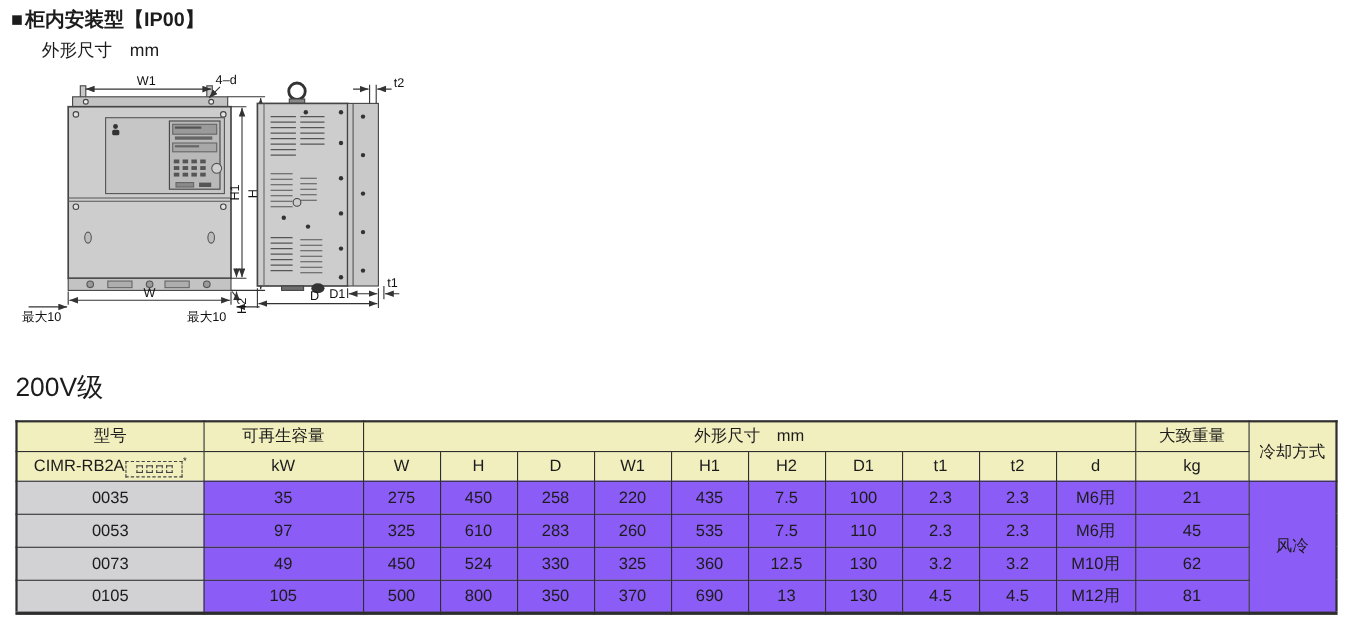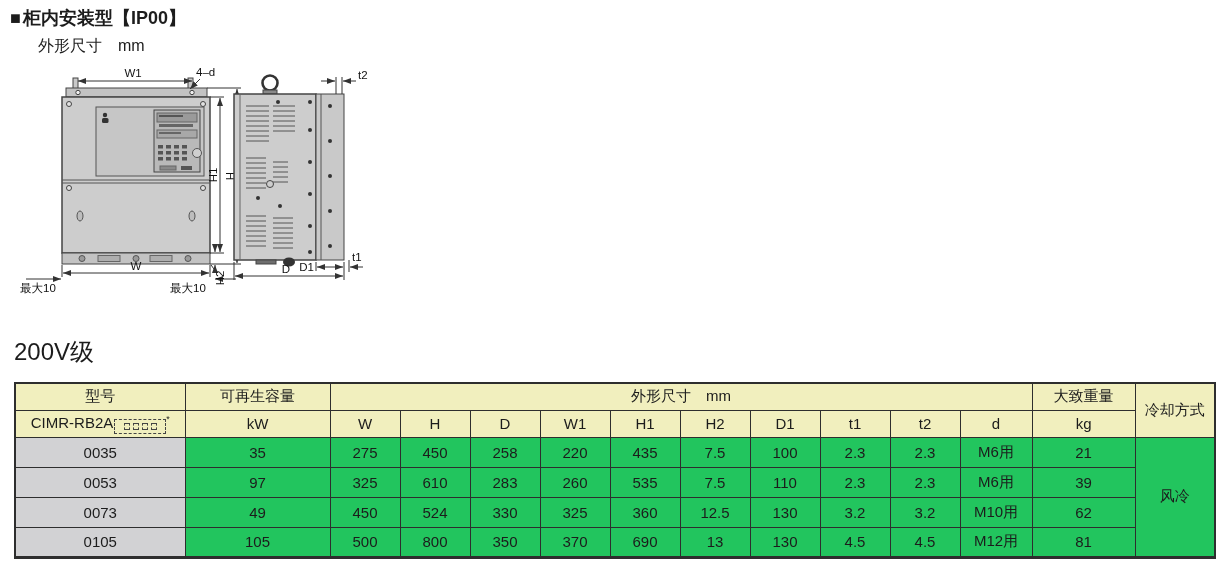--- a/index.html
+++ b/index.html
@@ -10,21 +10,21 @@
   .marker { font-size:18px; margin-right:2px; }
   .subtitle { margin:6px 0 0 28px; font-size:16px; }
   .drawing-wrap { position:absolute; left:18px; top:66px; }
   svg text { font-size:11.5px; fill:#111; font-family:"Liberation Sans", sans-serif; }
   .table-title { position:absolute; left:14px; top:336px; font-size:24px; }
   .spec-table { position:absolute; left:14px; top:382px; border-collapse:collapse;
                 table-layout:fixed; width:1200px; font-size:15px; text-align:center;
                 border:2px solid #2e2e2e; border-bottom-width:3px; }
   .spec-table th, .spec-table td { border:1px solid #2e2e2e; padding:0; font-weight:normal; }
   .spec-table thead th { background:#f1efbe; height:27px; }
-  .spec-table tbody td { height:30px; background:#22c55e; }
+  .spec-table tbody td { height:30px; background:#8b5cf6; }
   .spec-table tbody td.model { background:#d2d2d4; }
   .ph-box { display:inline-flex; align-items:center; justify-content:center; gap:3px;
             width:52px; height:15px; border:1px dashed #444; vertical-align:-2px; margin-left:1px; }
   .ph-box span { display:inline-block; width:6px; height:7px; border:1px dashed #444; }
   .model-note { font-size:9px; vertical-align:super; }
 </style>
 </head>
 <body>
 
 <div class="doc-header">
@@ -252,21 +252,21 @@
       <td>325</td>
       <td>610</td>
       <td>283</td>
       <td>260</td>
       <td>535</td>
       <td>7.5</td>
       <td>110</td>
       <td>2.3</td>
       <td>2.3</td>
       <td>M6用</td>
-      <td>39</td>
+      <td>45</td>
     </tr>
     <tr>
       <td class="model">0073</td>
       <td>49</td>
       <td>450</td>
       <td>524</td>
       <td>330</td>
       <td>325</td>
       <td>360</td>
       <td>12.5</td>

